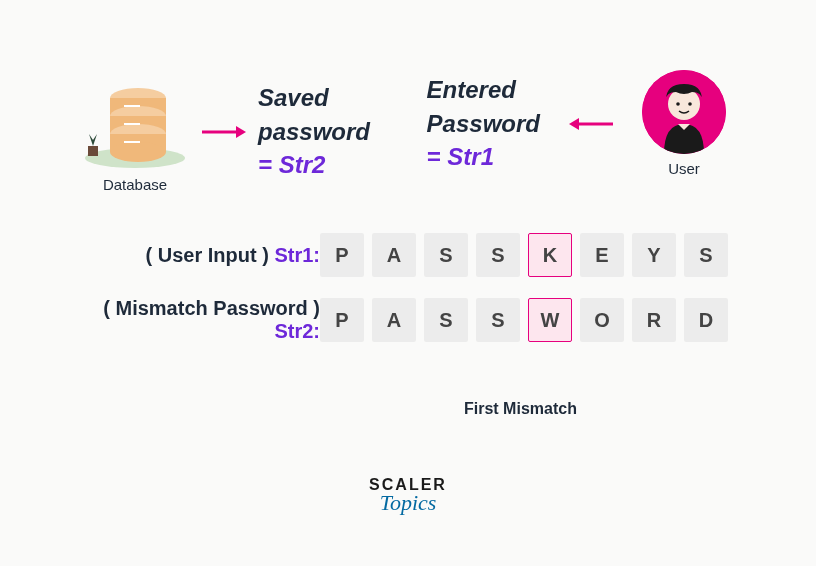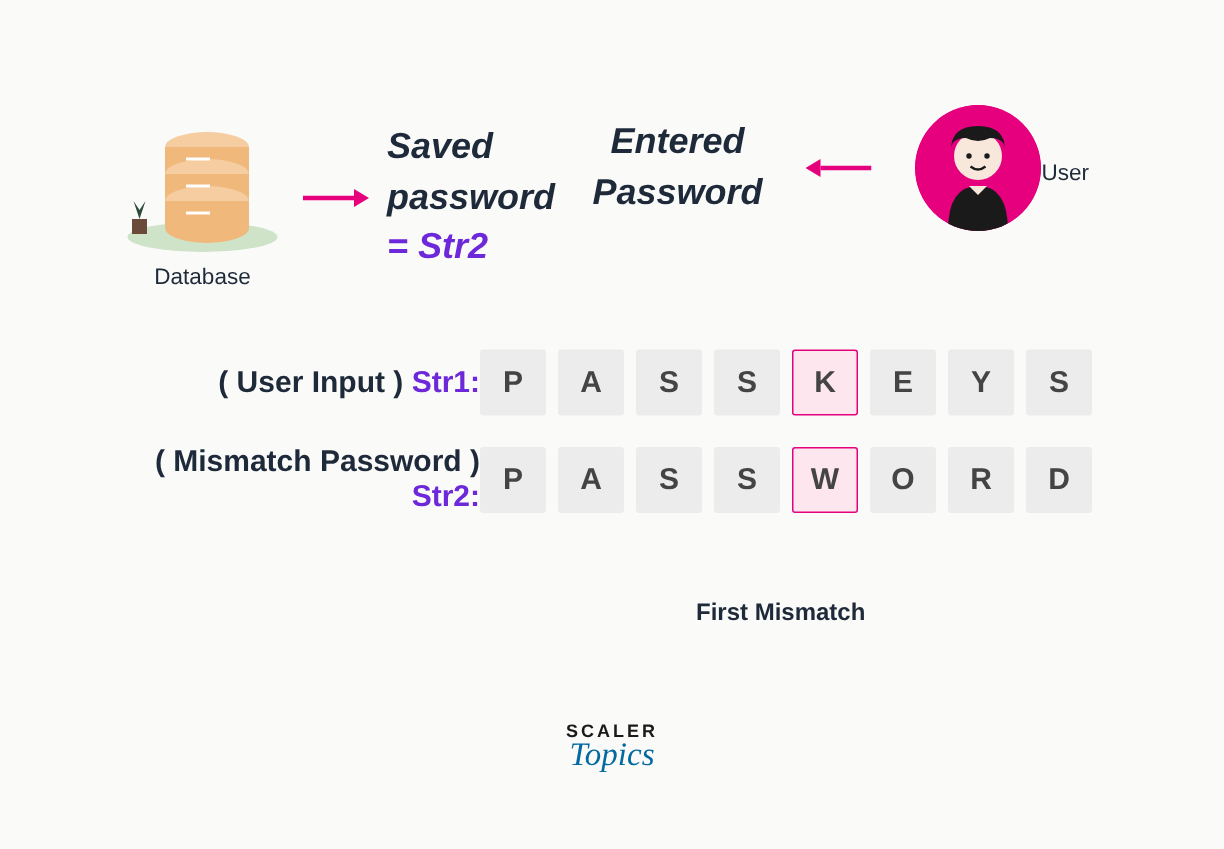--- a/index.html
+++ b/index.html
@@ -17,22 +17,22 @@
     padding: 70px 90px 0 80px;
     align-items: flex-start;
   }
   .db-group { display: flex; align-items: center; gap: 12px; }
   .db-wrap { display: flex; flex-direction: column; align-items: center; }
   .db-icon { width: 110px; height: 100px; position: relative; }
   .db-label { font-size: 15px; color: #1e2a3a; margin-top: 6px; }
   .arrow { width: 44px; height: 14px; }
   .text-block { font-size: 24px; font-weight: 600; line-height: 1.4; color: #1e2a3a; font-style: italic; }
   .pink { color: #6d28d9; font-weight: 700; }
-  .user-group { display: flex; align-items: center; gap: 29px; text-align: center; }
-  .user-wrap { display: flex; flex-direction: row; align-items: center; }
+  .user-group { display: flex; align-items: center; gap: 29px; }
+  .user-wrap { display: flex; flex-direction: column; align-items: center; }
   .avatar { width: 84px; height: 84px; border-radius: 50%; background: #e6007e; position: relative; overflow: hidden; }
   .user-label { font-size: 15px; color: #1e2a3a; margin-top: 6px; }
 
   .compare-area { padding: 40px 60px 0 60px; }
   .row { display: flex; align-items: center; margin-bottom: 20px; }
   .row-label { width: 260px; text-align: right; font-size: 20px; font-weight: 600; color: #1e2a3a; padding-right: 0; }
   .cells { display: flex; gap: 8px; }
   .cell {
     width: 44px; height: 44px;
     background: #ececec;
@@ -52,21 +52,21 @@
     font-weight: 600;
     color: #1e2a3a;
   }
   .logo {
     position: absolute;
     left: 50%;
     transform: translateX(-50%);
     bottom: 50px;
     text-align: center;
   }
-  .logo-top { font-size: 12px; font-weight: 800; letter-spacing: 2px; color: #1a1a1a; }
+  .logo-top { font-size: 16px; font-weight: 800; letter-spacing: 2px; color: #1a1a1a; }
   .logo-bot { font-size: 22px; font-style: italic; font-family: cursive; color: #0369a1; margin-top: -4px; }
 </style>
 </head>
 <body>
 
 <div class="top-row">
   <div class="db-group">
     <div class="db-wrap">
       <div class="db-icon">
         <svg viewBox="0 0 110 100" width="110" height="100">
@@ -97,20 +97,21 @@
       <div>Saved</div>
       <div>password</div>
       <div class="pink">= Str2</div>
     </div>
   </div>
 
   <div class="user-group">
     <div class="text-block">
       <div>Entered</div>
       <div>Password</div>
+      <div class="pink">= Str1</div>
     </div>
     <svg class="arrow" viewBox="0 0 44 14">
       <line x1="44" y1="7" x2="10" y2="7" stroke="#e6007e" stroke-width="3"></line>
       <polygon points="10,1 0,7 10,13" fill="#e6007e"></polygon>
     </svg>
     <div class="user-wrap">
       <div class="avatar">
         <svg viewBox="0 0 84 84" width="84" height="84">
           <circle cx="42" cy="42" r="42" fill="#e6007e"></circle>
           <circle cx="42" cy="34" r="16" fill="#f8e7db"></circle>

